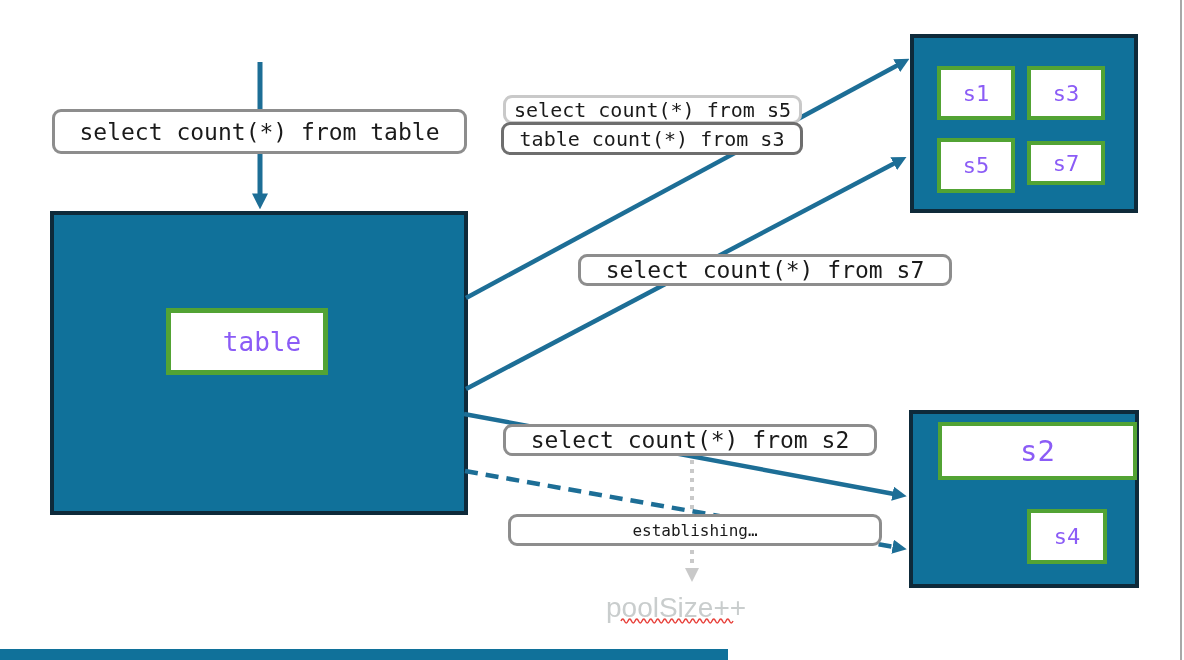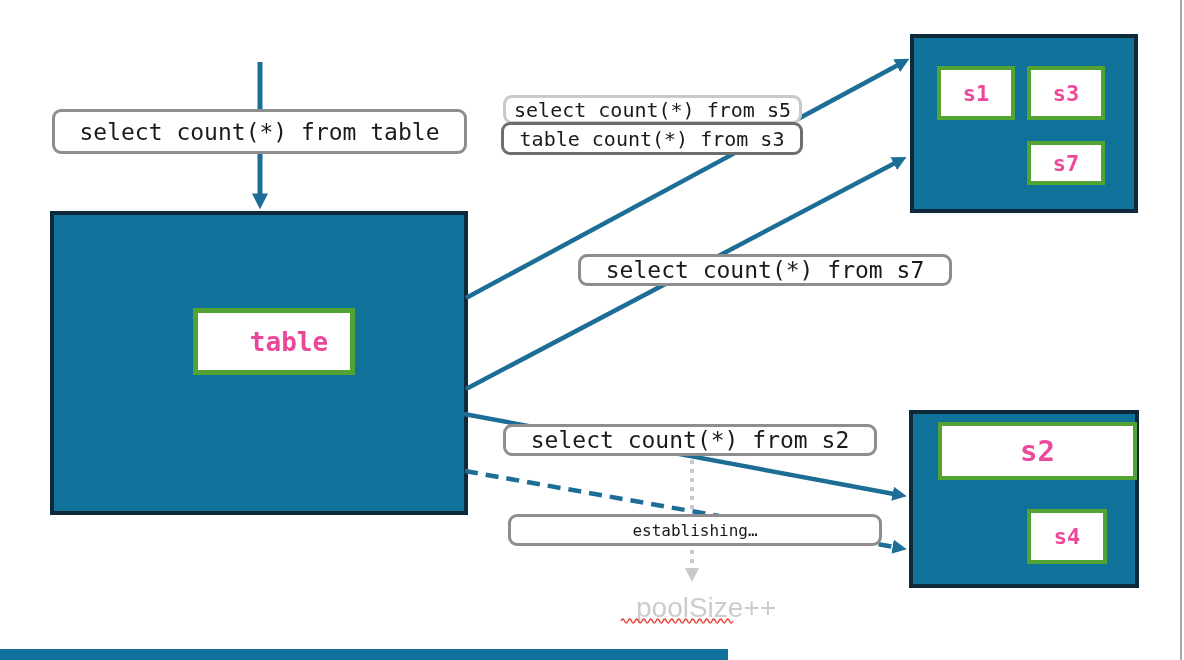--- a/index.html
+++ b/index.html
@@ -5,34 +5,34 @@
   html,body{margin:0;padding:0;background:#fff;}
   .stage{position:relative;width:1184px;height:660px;background:#ffffff;overflow:hidden;
          font-family:"DejaVu Sans Mono","Liberation Mono",monospace;}
   .layer{position:absolute;left:0;top:0;width:1184px;height:660px;pointer-events:none;}
   .arrows{z-index:2;}
   
   .tealbox{position:absolute;background:#10719A;border:4px solid #0E2A3A;box-sizing:border-box;z-index:1;}
   
   .shard{position:absolute;background:#ffffff;border:4px solid #52A334;box-sizing:border-box;
          display:flex;align-items:center;justify-content:center;
-         font-size:22px;color:#ec4899;z-index:2;font-weight:bold;}
+         font-size:22px;color:#8b5cf6;z-index:2;}
   .table-inner{border-width:5px;font-size:26px;}
   
   .qbox{position:absolute;background:#ffffff;border:3px solid #8D8D8D;border-radius:9px;
         box-sizing:border-box;display:flex;align-items:center;justify-content:center;
         color:#1A1A1A;z-index:3;white-space:nowrap;}
   .q-table{left:52px;top:109px;width:415px;height:45px;font-size:23px;}
   .q-s5{left:503px;top:95px;width:299px;height:29px;font-size:20px;border-color:#C9C9C9;z-index:3;}
   .q-s3{left:501px;top:122px;width:302px;height:33px;font-size:20px;border-color:#6E6E6E;z-index:4;}
   .q-s7{left:578px;top:254px;width:374px;height:32px;font-size:23px;}
   .q-s2{left:503px;top:424px;width:374px;height:32px;font-size:23px;}
   .q-est{left:508px;top:514px;width:374px;height:32px;font-size:16px;}
   
-  .pool{position:absolute;left:636px;top:592px;width:160px;z-index:2;
+  .pool{position:absolute;left:606px;top:592px;width:160px;z-index:2;
         font-family:"Liberation Sans","DejaVu Sans",sans-serif;
         font-size:28px;color:#C9CDCD;}
   .squiggle{position:absolute;left:620px;top:616px;z-index:2;}
   
   .edge-line{position:absolute;left:1180px;top:0;width:2px;height:660px;background:#A8A8A8;z-index:0;}
   .bottom-bar{position:absolute;left:0;top:649px;width:728px;height:11px;background:#10719A;z-index:1;}
 </style>
 </head>
 <body>
 
@@ -49,31 +49,34 @@
     </defs>
     <line x1="260" y1="62" x2="260" y2="195" stroke="#1D6E96" stroke-width="5" marker-end="url(#ahTeal)"></line>
     <line x1="466" y1="298" x2="898" y2="65" stroke="#1D6E96" stroke-width="4.5" marker-end="url(#ahTeal)"></line>
     <line x1="466" y1="389" x2="895" y2="163" stroke="#1D6E96" stroke-width="4.5" marker-end="url(#ahTeal)"></line>
     <line x1="464" y1="414" x2="894" y2="494" stroke="#1D6E96" stroke-width="4.5" marker-end="url(#ahTeal)"></line>
     <line x1="465" y1="471" x2="894" y2="547" stroke="#1D6E96" stroke-width="4.5" stroke-dasharray="13 8" marker-end="url(#ahTeal)"></line>
     <line x1="692" y1="442" x2="692" y2="569" stroke="#C9C9C9" stroke-width="4" stroke-dasharray="4 5" marker-end="url(#ahGray)"></line>
   </svg>
 
   <div class="tealbox" style="left:50px;top:211px;width:418px;height:304px;">
-    <div class="shard table-inner" style="left:139px;top:93px;width:162px;height:67px;padding-left:30px;">
+    <div class="shard table-inner" style="left:112px;top:93px;width:162px;height:67px;padding-left:30px;">
       <span>table</span>
     </div>
   </div>
 
   <div class="tealbox" style="left:910px;top:34px;width:228px;height:179px;">
     <div class="shard" style="left:23px;top:28px;width:78px;height:54px;">
       <span>s1</span>
     </div>
     <div class="shard" style="left:113px;top:28px;width:78px;height:54px;">
       <span>s3</span>
+    </div>
+    <div class="shard" style="left:23px;top:100px;width:78px;height:55px;">
+      <span>s5</span>
     </div>
     <div class="shard" style="left:113px;top:103px;width:78px;height:44px;">
       <span>s7</span>
     </div>
   </div>
 
   <div class="tealbox" style="left:909px;top:410px;width:230px;height:178px;">
     <div class="shard" style="left:25px;top:8px;width:199px;height:58px;font-size:29px;">
       <span>s2</span>
     </div>

